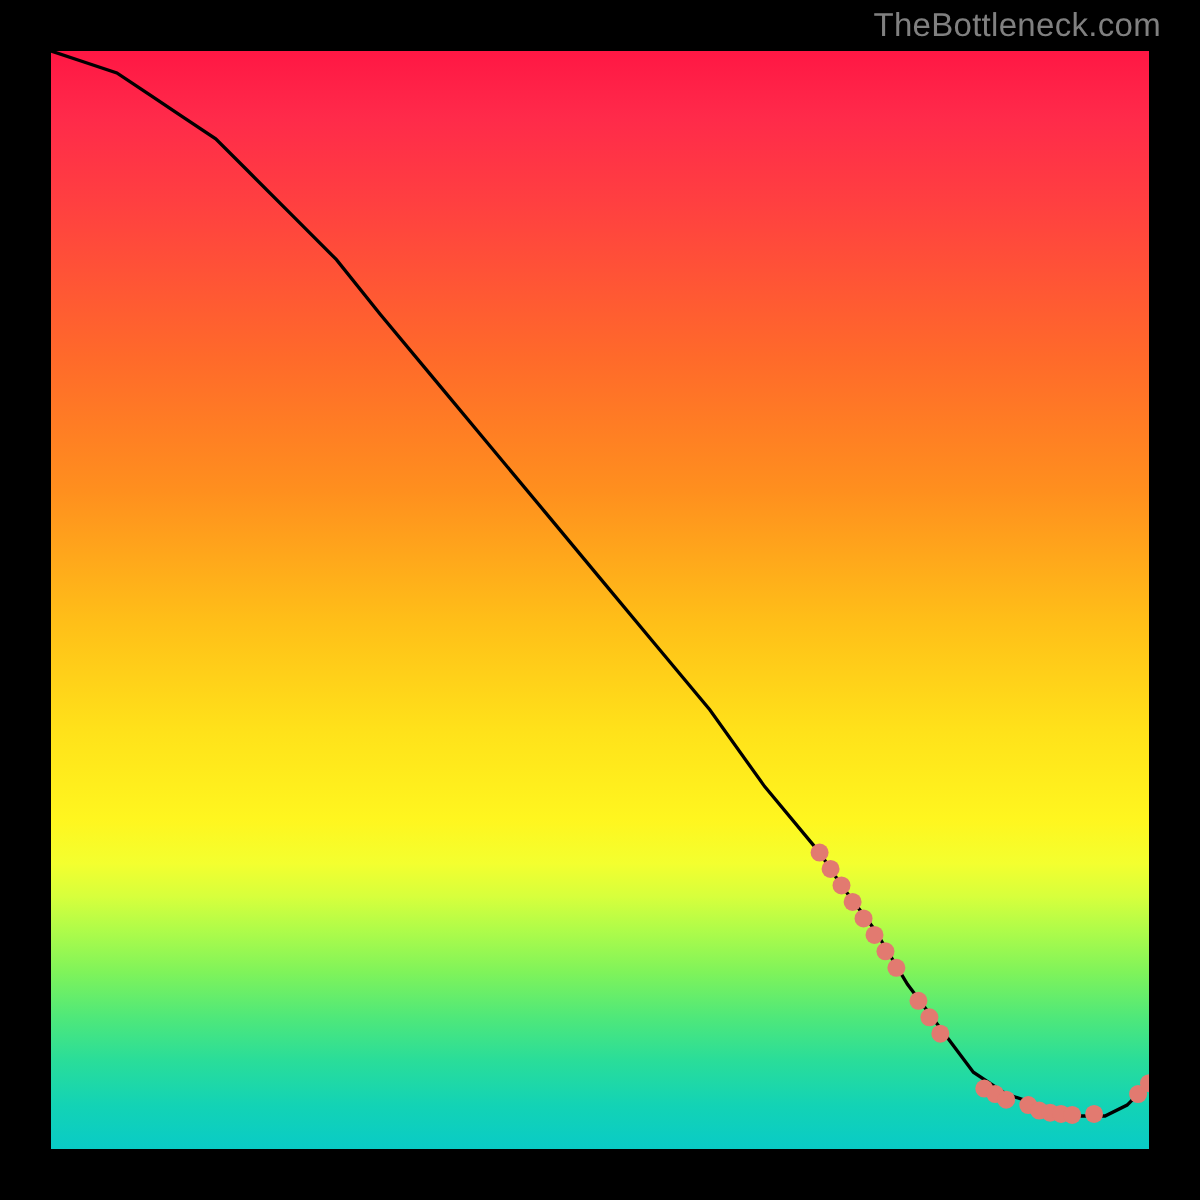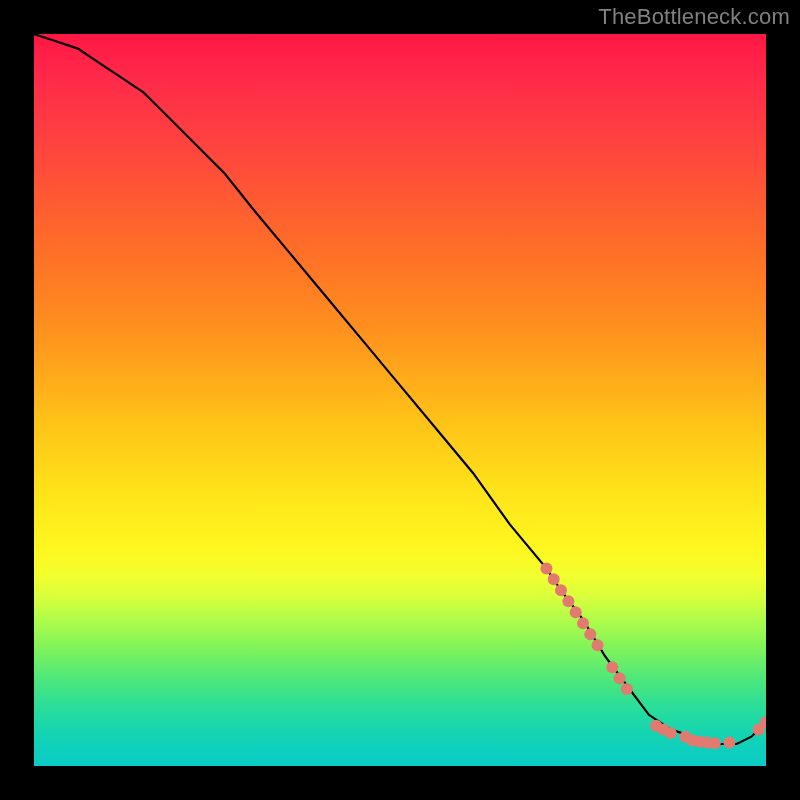--- a/index.html
+++ b/index.html
@@ -13,21 +13,21 @@
   }
   .frame {
     position: relative;
     width: 800px;
     height: 800px;
     background: #000;
   }
   .watermark {
     position: absolute;
     top: 4px;
-    right: 10px;
+    right: 26px;
     color: #808080;
     font-size: 22px;
     font-weight: 500;
     letter-spacing: 0.2px;
     z-index: 10;
   }
   .plot {
     position: absolute;
     left: 34px;
     top: 34px;

